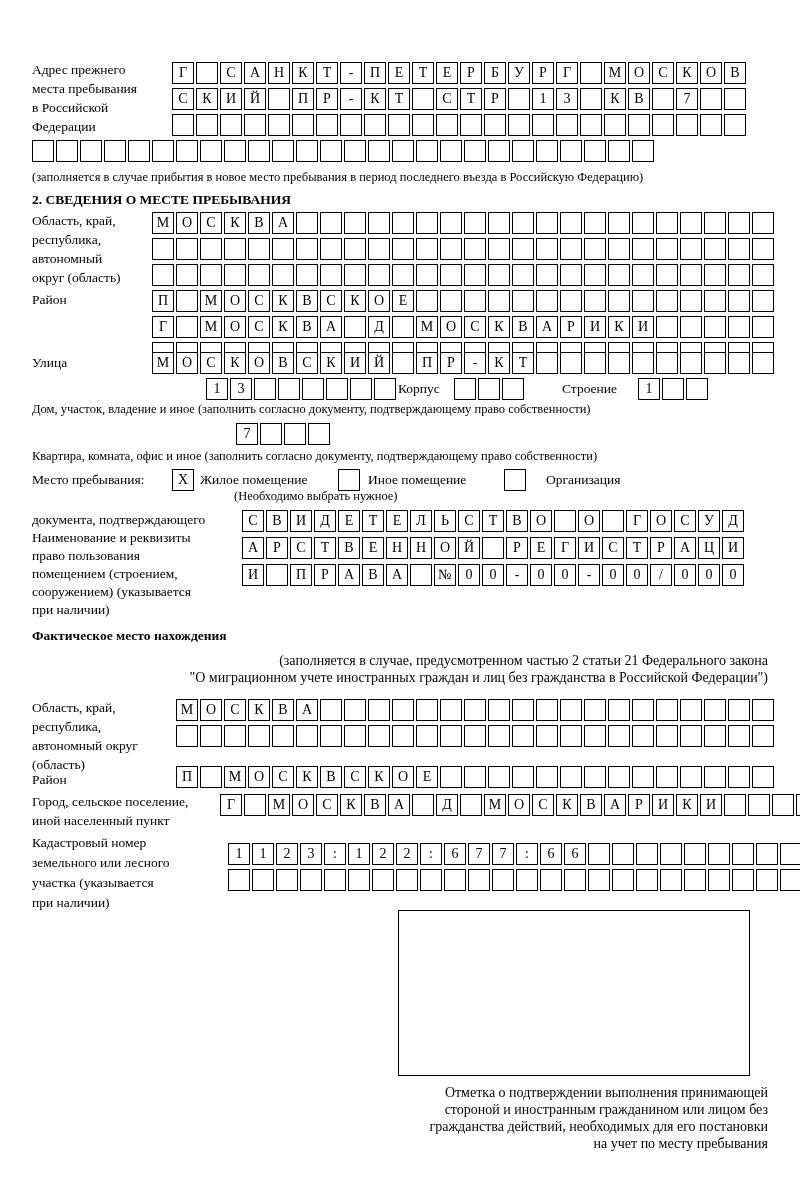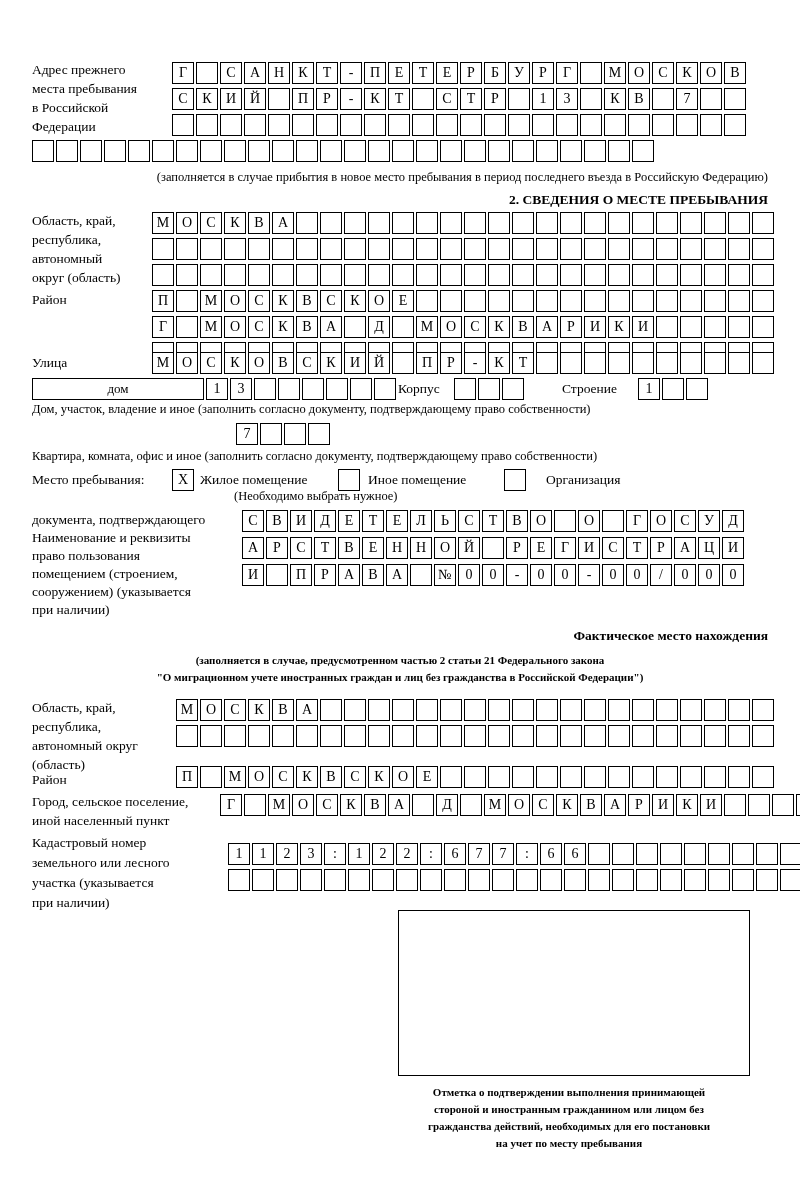--- a/index.html
+++ b/index.html
@@ -43,45 +43,44 @@
     box-sizing: border-box;
     font-size: 14px;
     line-height: 20px;
     text-align: center;
     font-family: "Liberation Serif", serif;
     background: #fff;
   }
   .cell:last-child { margin-right: 0; }
 
   .center-note {
-    text-align: right;
+    text-align: left;
     font-size: 12.5px;
   }
   .bold { font-weight: bold; }
 
   .box-line {
     border: 1px solid #000;
     box-sizing: border-box;
     height: 22px;
     font-size: 13px;
     line-height: 20px;
     text-align: center;
   }
 
   .big-box {
     border: 1px solid #000;
     box-sizing: border-box;
     background: #fff;
   }
 
   .footnote {
-    font-size: 11px;
-    text-align: center;
+    font-size: 14px;
+    text-align: right;
     line-height: 17px;
-    font-weight: bold;
   }
 </style>
 </head>
 <body>
 
 <div class="page">
 
 
   <div class="abs lbl" style="top:60px; left:32px; width:140px;">
     <div>Адрес прежнего</div>
@@ -402,21 +401,20 @@
       <div class="cell"></div>
       <div class="cell"></div>
       <div class="cell"></div>
       <div class="cell"></div>
       <div class="cell"></div>
       <div class="cell"></div>
       <div class="cell"></div>
       <div class="cell"></div>
     </div>
 
-  <div class="abs box-line" style="top:378px; left:32px; width:172px;">дом</div>
   <div class="abs cells" id="s2-house" style="top:378px; left:206px;">
       <div class="cell">1</div>
       <div class="cell">3</div>
       <div class="cell"></div>
       <div class="cell"></div>
       <div class="cell"></div>
       <div class="cell"></div>
       <div class="cell"></div>
       <div class="cell"></div>
     </div>

